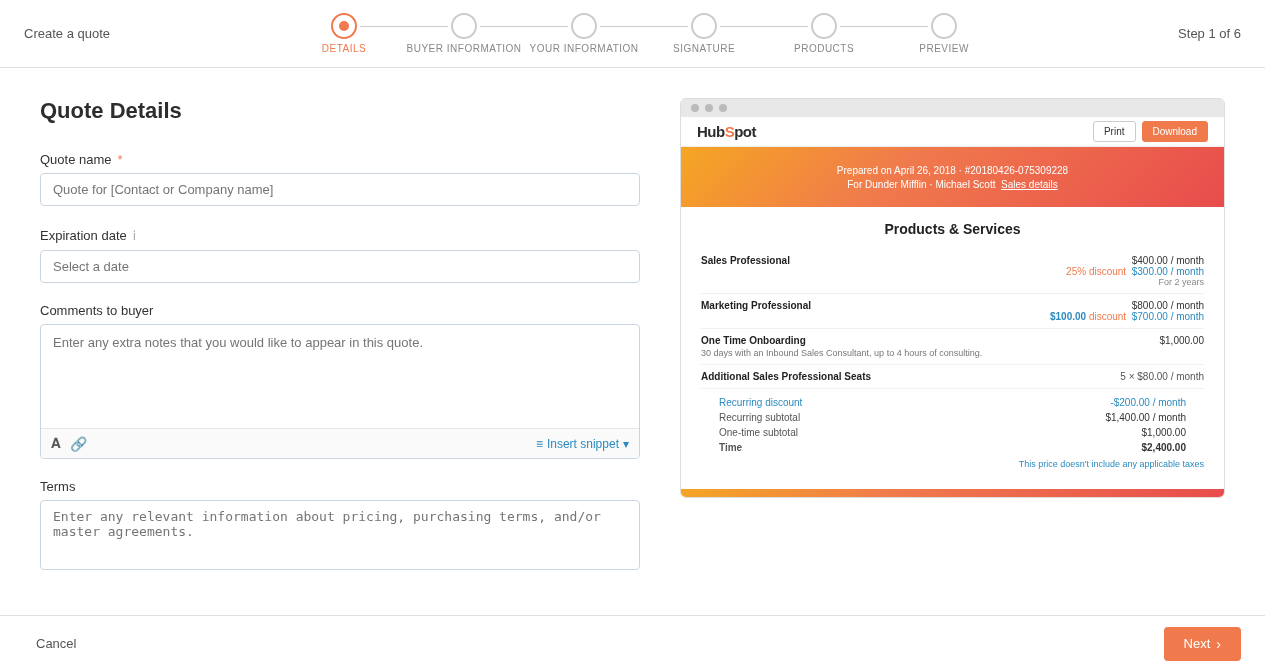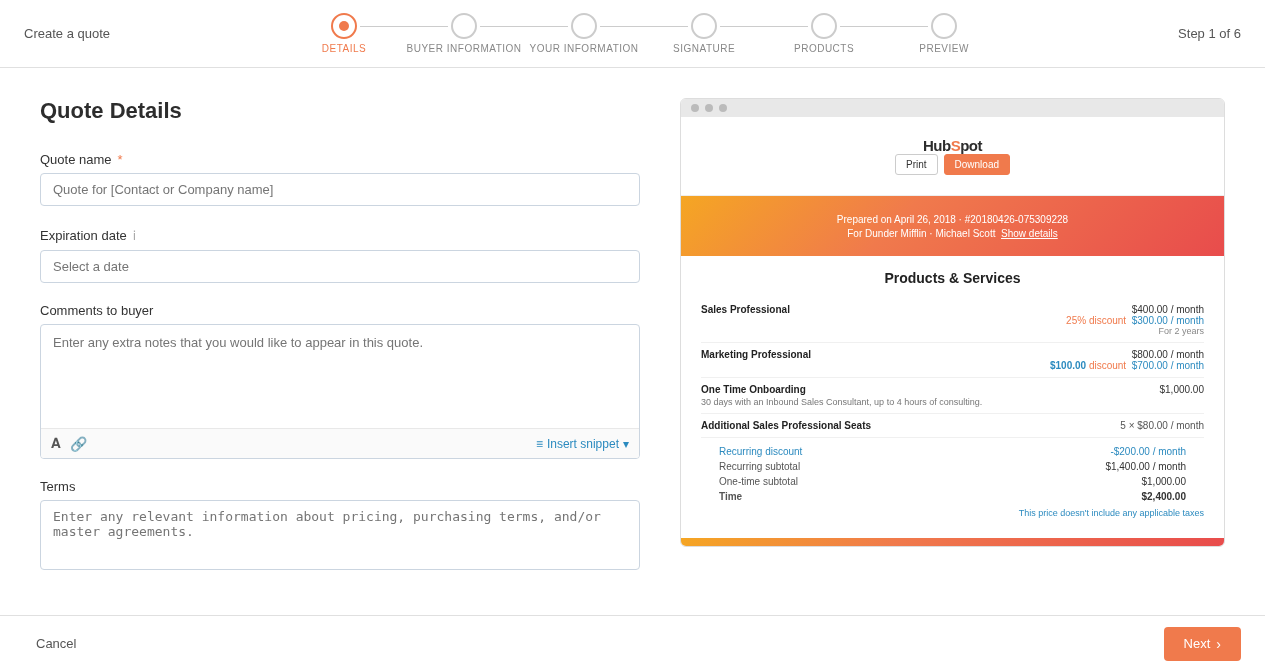--- a/index.html
+++ b/index.html
@@ -66,21 +66,21 @@
     
     .preview-panel { flex: 1; }
     .quote-preview {
       border: 1px solid #ddd; border-radius: 6px; overflow: hidden; font-size: 11px;
     }
     .browser-bar {
       background: #e8e8e8; padding: 5px 10px; display: flex; align-items: center; gap: 6px;
     }
     .browser-dot { width: 8px; height: 8px; border-radius: 50%; background: #bbb; }
     .preview-header {
-      background: #fff; padding: 20px 16px; display: flex; align-items: center; justify-content: space-between; border-bottom: 1px solid #eee; flex-direction: column;
+      background: #fff; padding: 4px 16px; display: flex; align-items: center; justify-content: space-between; border-bottom: 1px solid #eee;
     }
     .hubspot-logo { font-size: 15px; font-weight: 700; color: #2d2d2d; letter-spacing: -0.5px; }
     .hubspot-logo .dot { color: #f07a4c; }
     .preview-btns { display: flex; gap: 6px; }
     .preview-btn {
       padding: 4px 10px; font-size: 10px; border-radius: 3px; cursor: pointer; border: 1px solid #ccc;
     }
     .btn-print { background: #fff; color: #333; }
     .btn-download { background: #f07a4c; color: #fff; border-color: #f07a4c; }
     .banner {
@@ -227,21 +227,21 @@
         <div class="preview-btns">
           <button class="preview-btn btn-print">Print</button>
           <button class="preview-btn btn-download">Download</button>
         </div>
       </div>
 
       <div class="banner">
         <div class="banner-date">Prepared on April 26, 2018 · #20180426-075309228</div>
         <div class="banner-company">
           <span>For Dunder Mifflin · Michael Scott</span>&nbsp;
-          <span class="banner-link">Show details</span>
+          <span class="banner-link">Sales details</span>
         </div>
       </div>
 
       <div class="preview-body">
         <div class="products-title">Products &amp; Services</div>
 
         <div class="product-row">
           <div class="product-name">Sales Professional</div>
           <div class="product-pricing">
             <div class="price-original">$400.00 / month</div>

